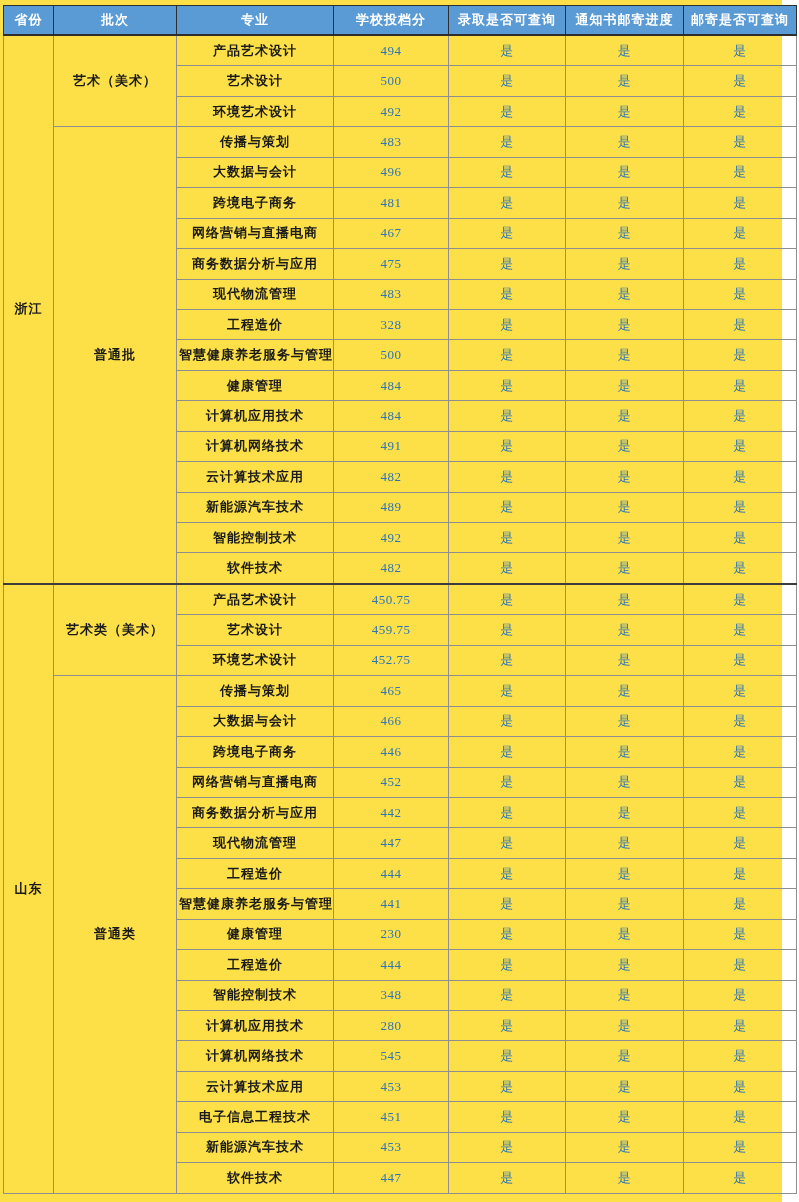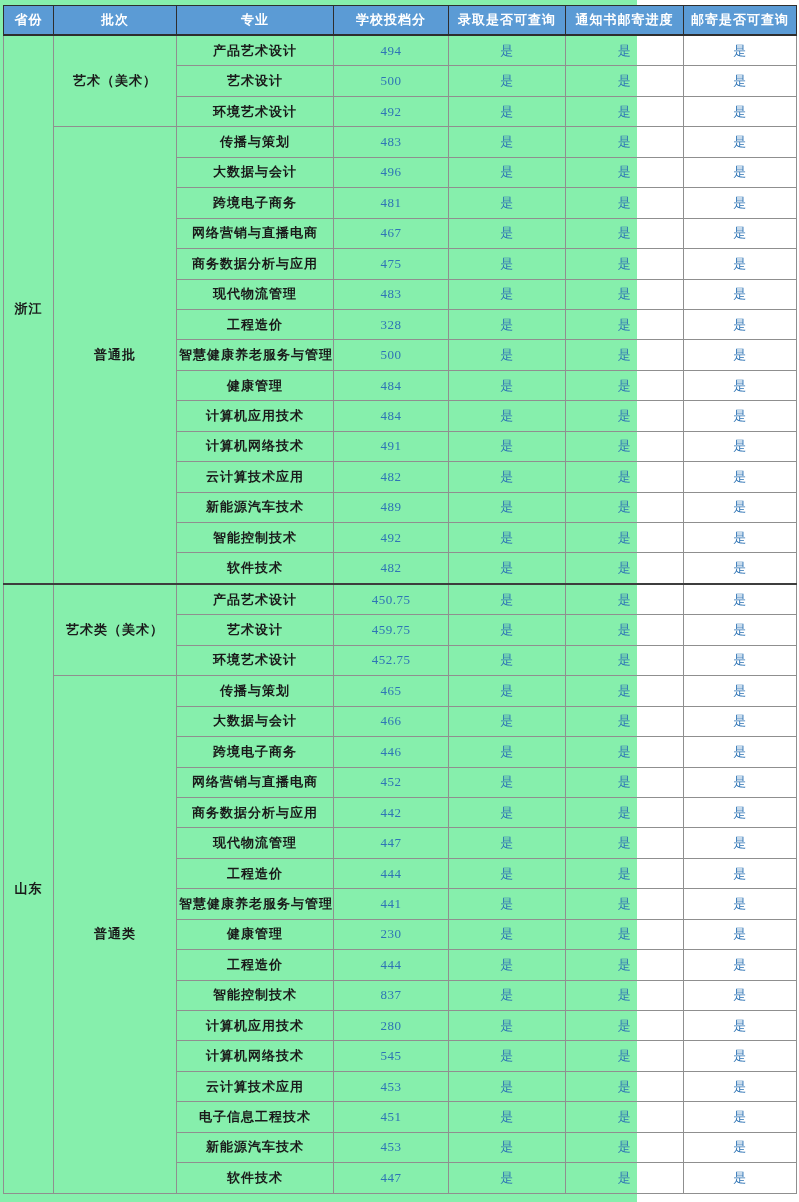--- a/index.html
+++ b/index.html
@@ -3,25 +3,25 @@
 <meta charset="utf-8">
 <style>
   html, body {
     margin: 0;
     padding: 0;
     background: #ffffff;
     width: 799px;
     font-family: "Liberation Serif", "DejaVu Serif", serif;
   }
   .page {
-    width: 637px;
+    width: 782px;
     height: 1202px;
     box-sizing: border-box;
     padding: 5px 3px 4px 3px;
-    background: #86efac;
+    background: #fde047;
   }
   table.admission {
     width: 793px;
     border-collapse: collapse;
     table-layout: fixed;
     border: 1px solid #8f8f8f;
   }
   table.admission th {
     background: #5B9BD5;
     color: #ffffff;
@@ -306,21 +306,21 @@
         </tr>
         <tr>
           <td class="major-cell">工程造价</td>
           <td class="score-cell">444</td>
           <td class="status-cell">是</td>
           <td class="status-cell">是</td>
           <td class="status-cell">是</td>
         </tr>
         <tr>
           <td class="major-cell">智能控制技术</td>
-          <td class="score-cell">837</td>
+          <td class="score-cell">348</td>
           <td class="status-cell">是</td>
           <td class="status-cell">是</td>
           <td class="status-cell">是</td>
         </tr>
         <tr>
           <td class="major-cell">计算机应用技术</td>
           <td class="score-cell">280</td>
           <td class="status-cell">是</td>
           <td class="status-cell">是</td>
           <td class="status-cell">是</td>

